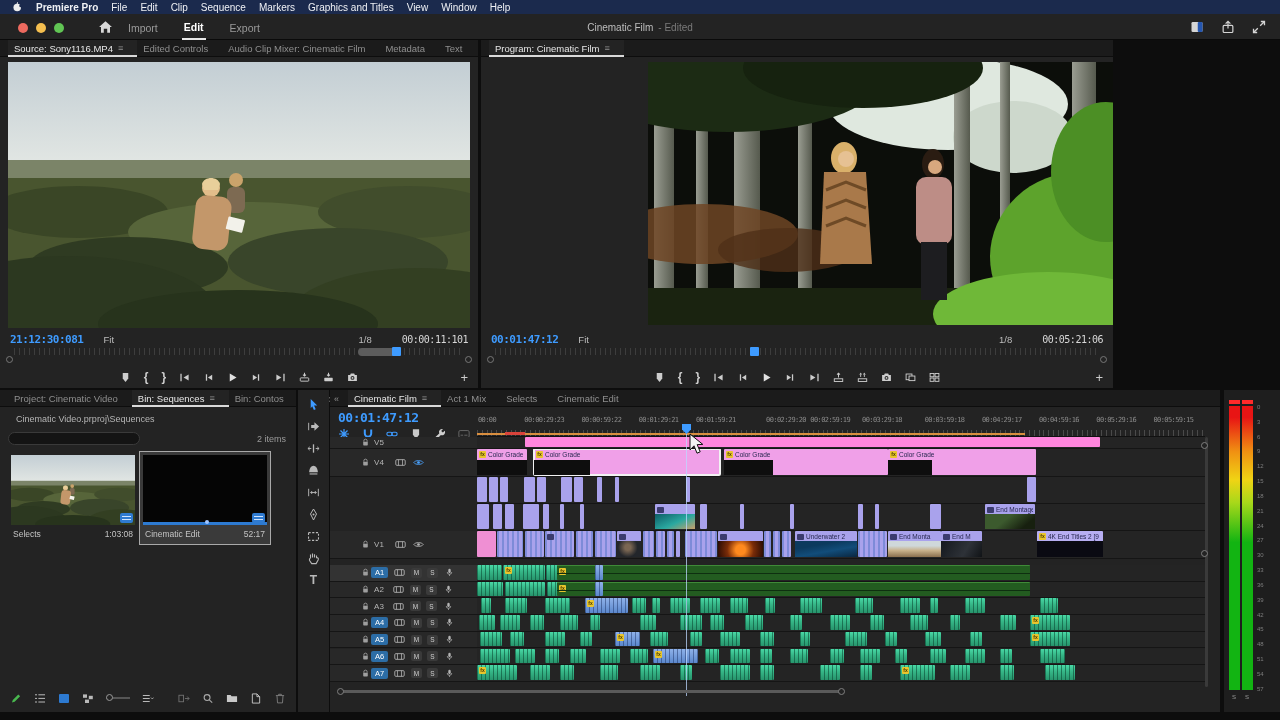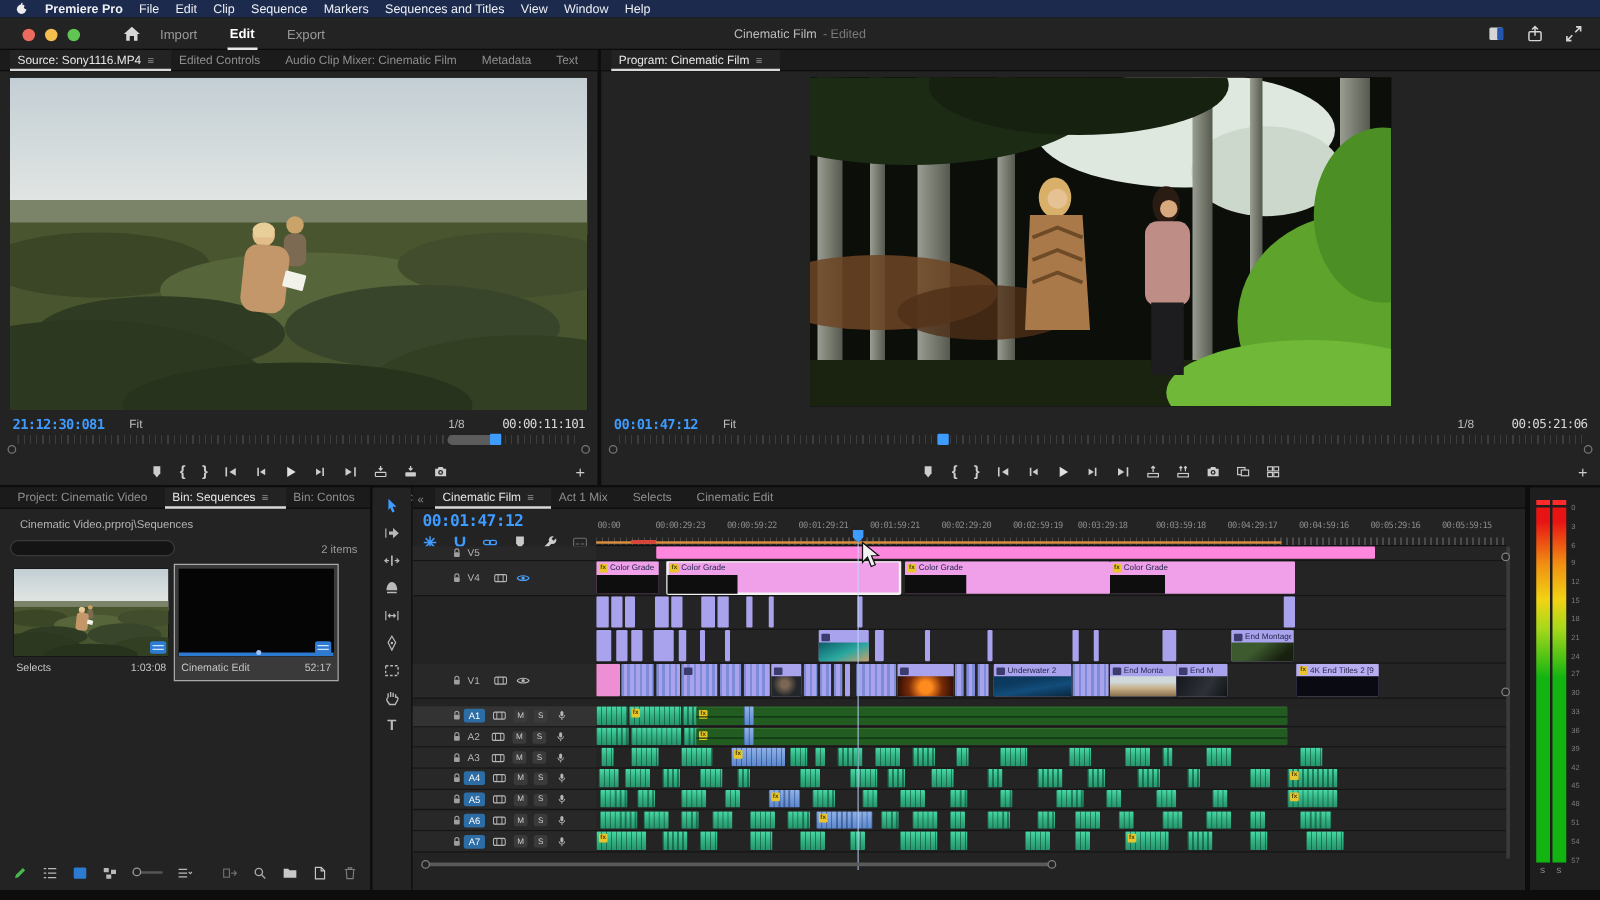--- a/index.html
+++ b/index.html
@@ -169,21 +169,21 @@
           <circle cx="9.6" cy="5.2" r="1.7" fill="#1b2a4d"></circle>
           <rect x="5.3" y="1.2" width="1.1" height="2.4" rx=".5" fill="#ececec" transform="rotate(20 5.8 2.4)"></rect>
         </svg>
       </span>
       <span class="mitem bold">Premiere Pro</span>
       <span class="mitem">File</span>
       <span class="mitem">Edit</span>
       <span class="mitem">Clip</span>
       <span class="mitem">Sequence</span>
       <span class="mitem">Markers</span>
-      <span class="mitem">Sequences and Titles</span>
+      <span class="mitem">Graphics and Titles</span>
       <span class="mitem">View</span>
       <span class="mitem">Window</span>
       <span class="mitem">Help</span>
     </div>
 
   <div id="titlebar">
     <span class="tlight" style="left:18px;background:#ed6a5f"></span>
     <span class="tlight" style="left:36px;background:#f5bf4f"></span>
     <span class="tlight" style="left:54px;background:#61c554"></span>
     <span id="hdrhome" class="ic">
@@ -366,21 +366,21 @@
           <svg viewBox="0 0 13 11">
             <path d="M4.5.8h4l.8 1.7h2.4v7.2H1.3V2.5h2.4Z" fill="#cdcdcd"></path>
             <circle cx="6.5" cy="6" r="2.3" fill="#262626"></circle>
             <circle cx="6.5" cy="6" r="1.1" fill="#cdcdcd"></circle>
           </svg>
         </span>
         <span class="plusbtn">+</span>
       </div>
   </div>
 
-  <div class="panel" id="program" style="left:481px;top:40px;width:799px;height:348px">
+  <div class="panel" id="program" style="left:481px;top:40px;width:632px;height:348px">
     <div class="tabbar">
       <span class="ptab active">
         <span>Program: Cinematic Film</span>
           <span class="pm">≡</span>
       </span>
     </div>
     <div class="viewerart" style="left:167px;top:22px;width:465px;height:263px" id="progart">
         <svg viewBox="0 0 465 263" preserveAspectRatio="none">
           <defs>
             <linearGradient id="gtr" x1="0" y1="0" x2="1" y2="0">
@@ -784,21 +784,21 @@
           </svg>
         </span>
       </div>
     <div id="ruler">
         <div class="tickmarks"></div>
         <span class="rtick" style="left: 10px;">00:00</span>
         <span class="rtick" style="left: 67.2px;">00:00:29:23</span>
         <span class="rtick" style="left: 124.4px;">00:00:59:22</span>
         <span class="rtick" style="left: 181.6px; text-align: right;">00:01:29:21</span>
         <span class="rtick" style="left: 238.8px;">00:01:59:21</span>
-        <span class="rtick" style="left: 296px;">00:02:29:20</span>
+        <span class="rtick" style="left: 309px;">00:02:29:20</span>
         <span class="rtick" style="left: 353.2px;">00:02:59:19</span>
         <span class="rtick" style="left: 405px;">00:03:29:18</span>
         <span class="rtick" style="left: 467.6px;">00:03:59:18</span>
         <span class="rtick" style="left: 524.8px;">00:04:29:17</span>
         <span class="rtick" style="left: 582px;">00:04:59:16</span>
         <span class="rtick" style="left: 639.2px;">00:05:29:16</span>
         <span class="rtick" style="left: 696.4px;">00:05:59:15</span>
       </div>
     <div id="workarea">
         <i></i>

